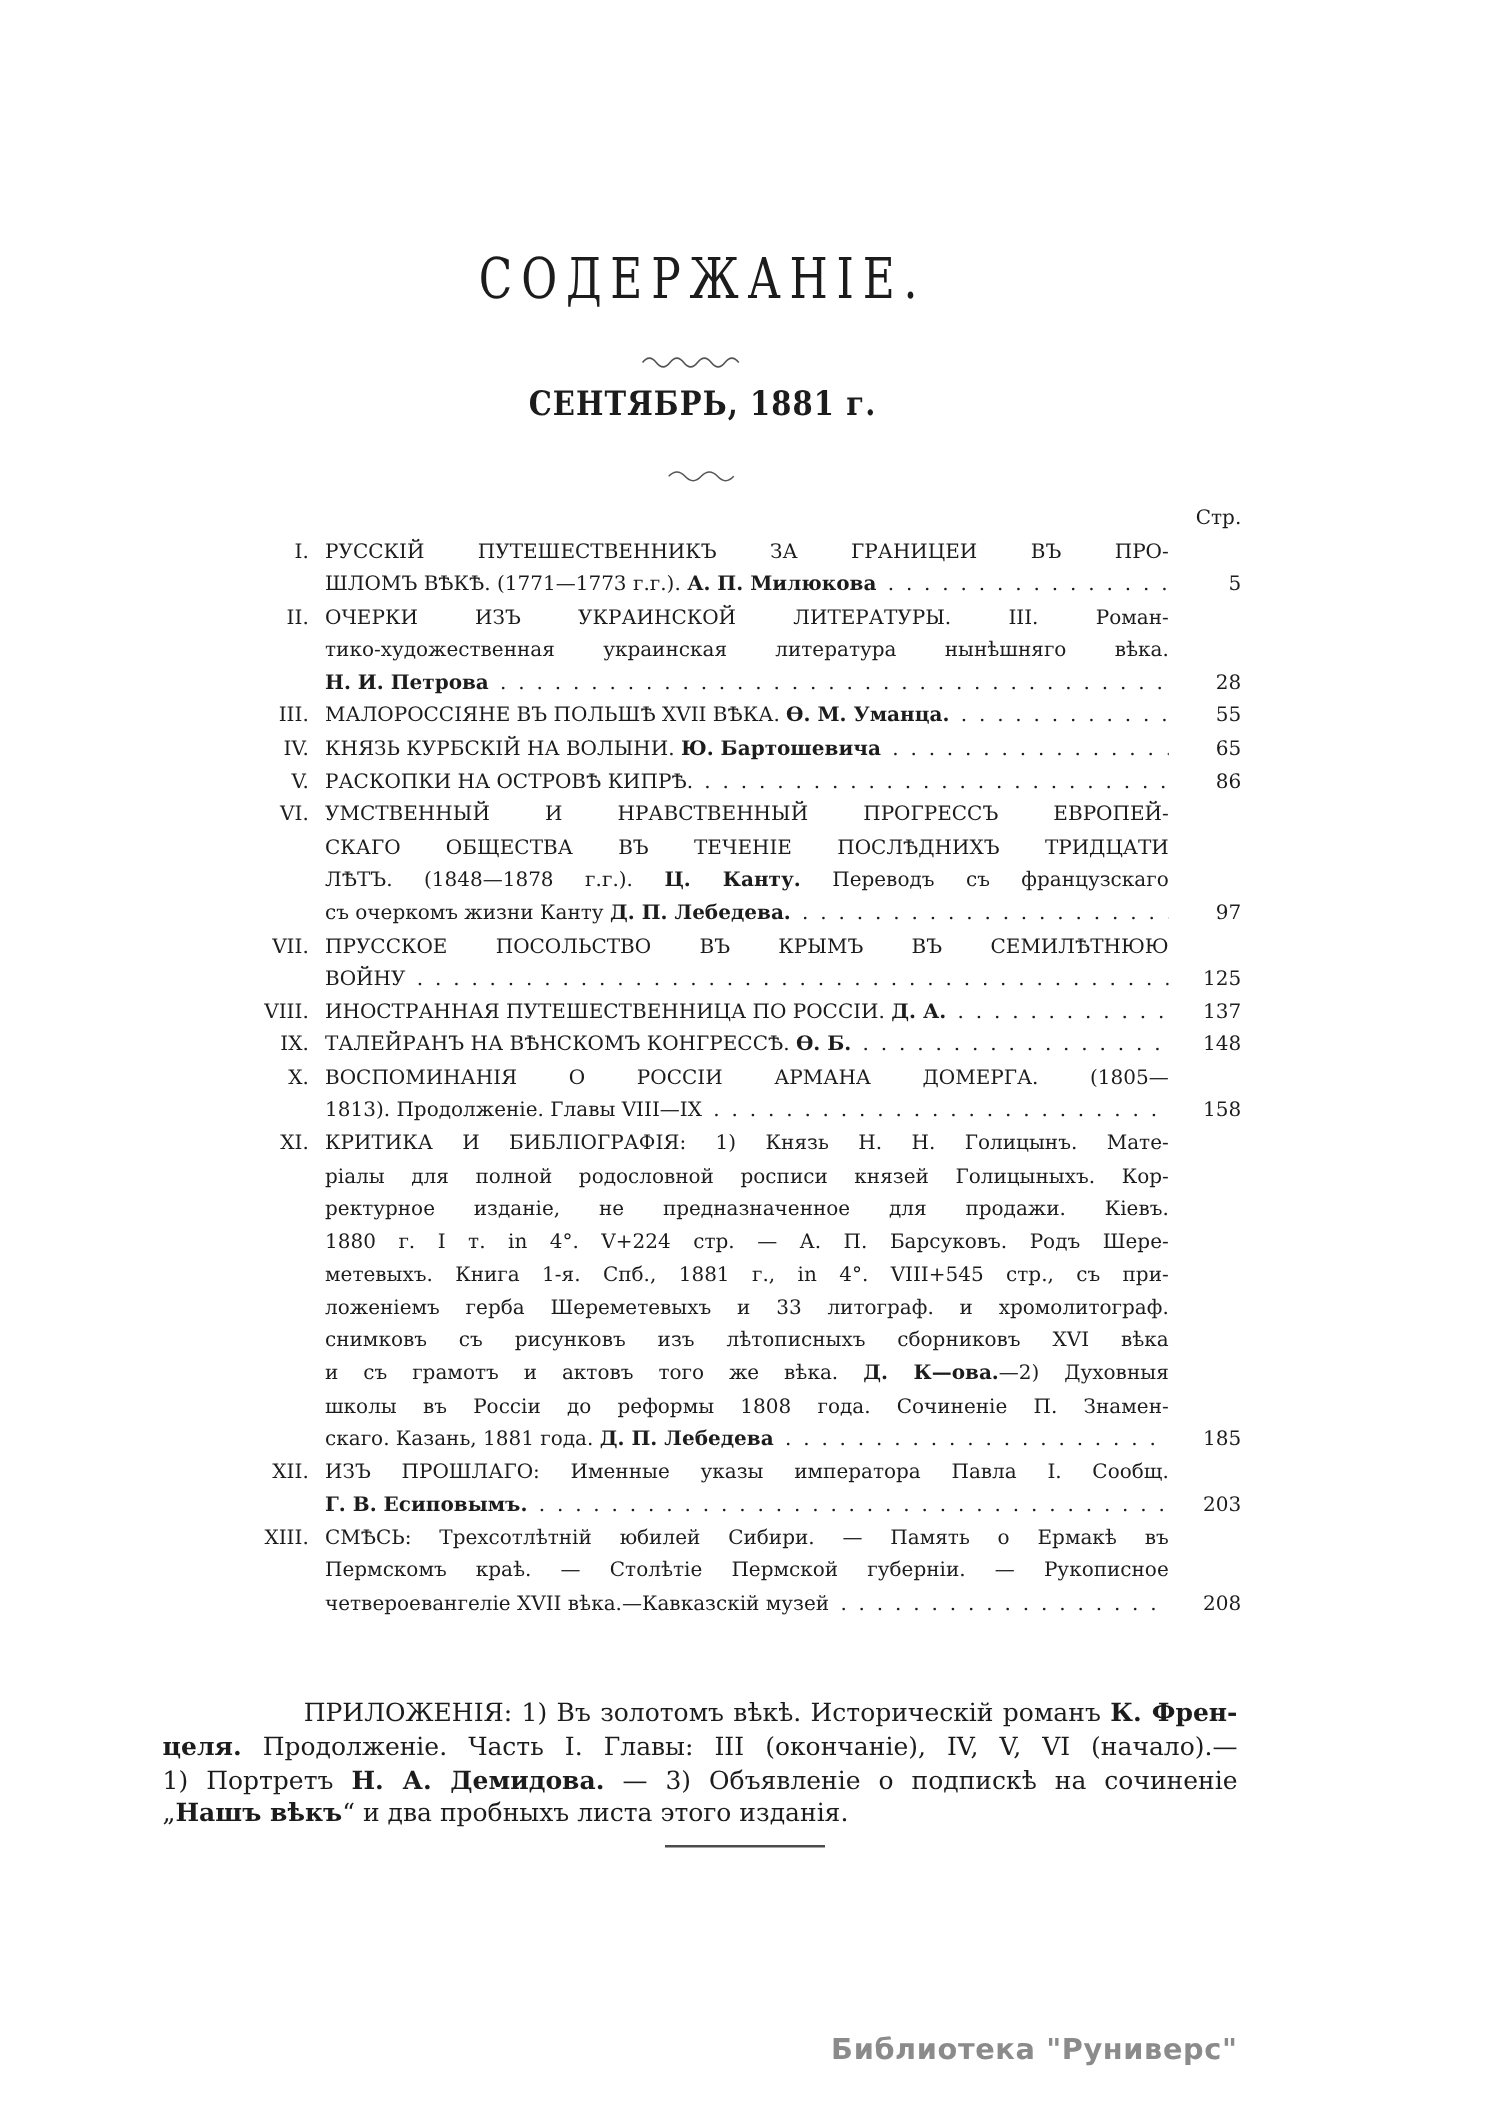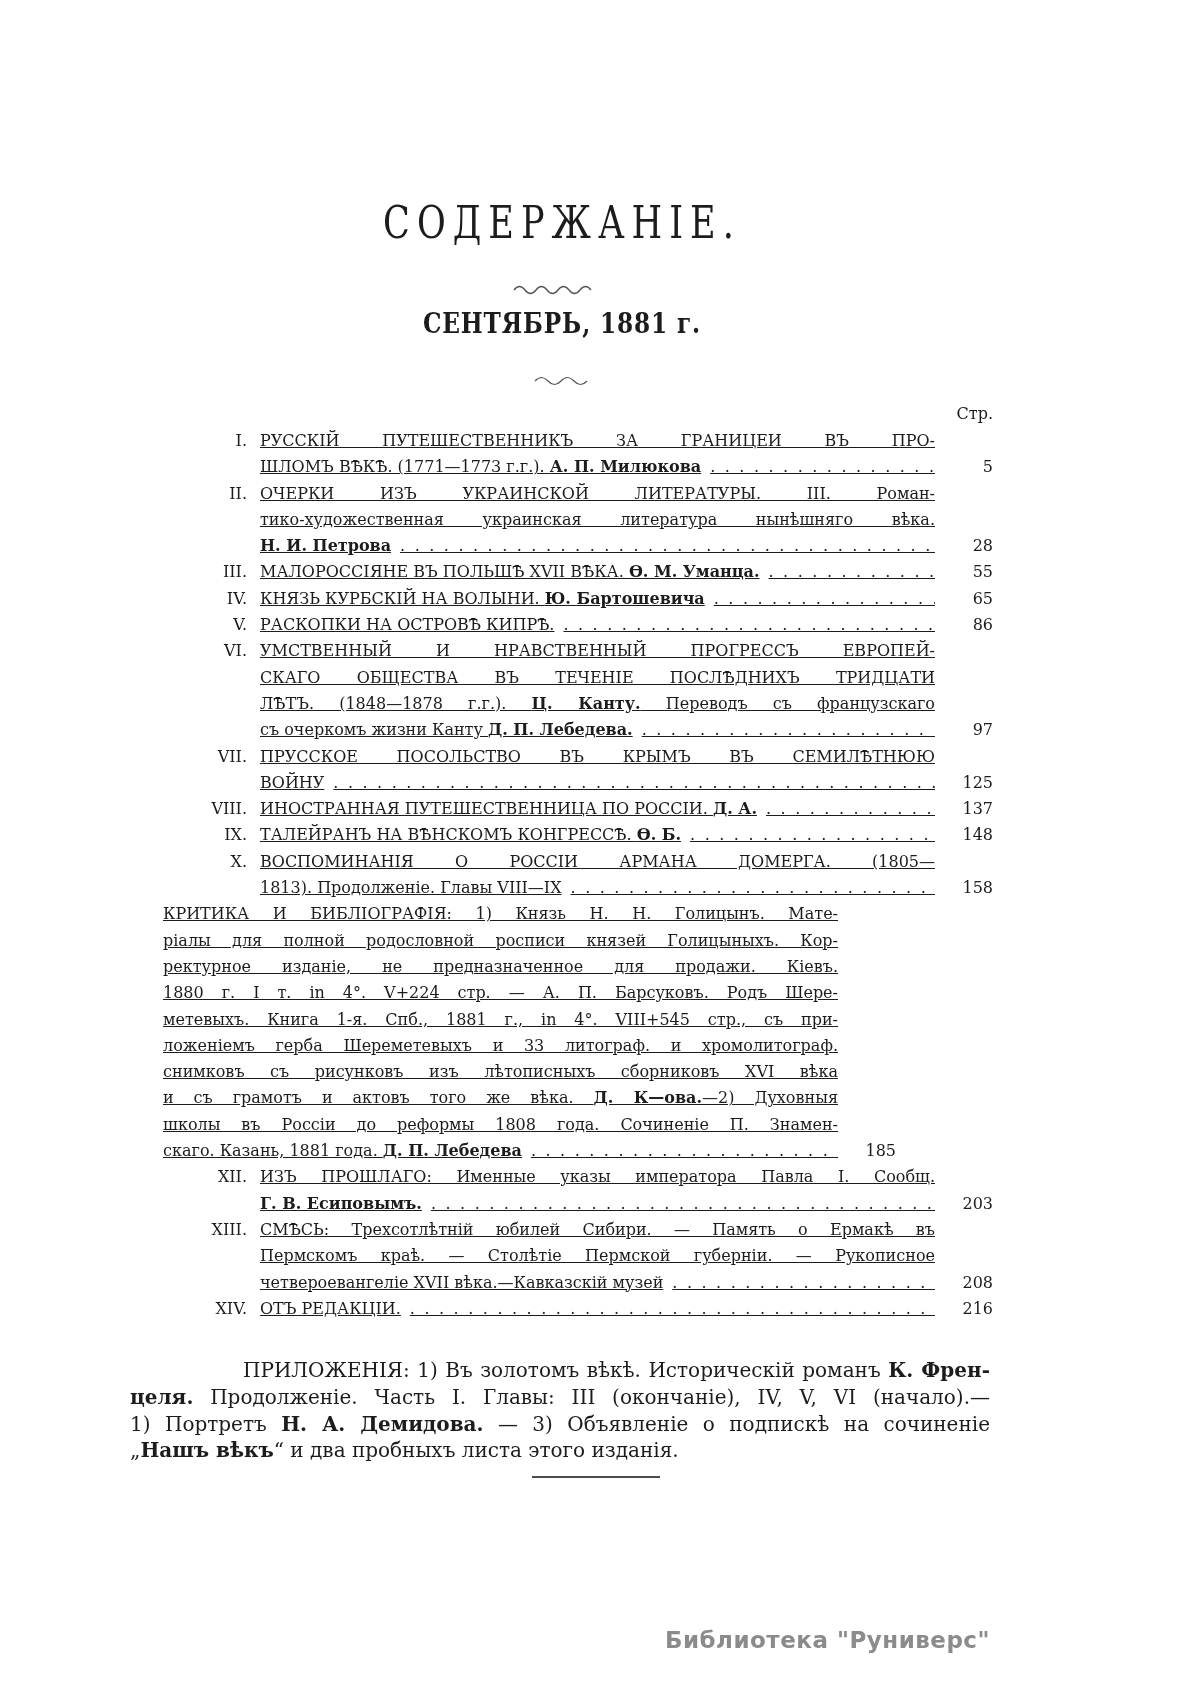--- a/index.html
+++ b/index.html
@@ -18,21 +18,21 @@
   .squig2{top:371px;left:533px;}
   .subtitle{
     position:absolute;top:308px;left:0;width:1124px;margin:0;
     text-align:center;font-size:27px;font-weight:bold;letter-spacing:1px;
     transform:scaleX(0.86);transform-origin:center center;white-space:nowrap;
   }
   .toc{position:absolute;top:402px;left:150px;width:843px;font-size:16px;line-height:26.3px;}
   .str-head{text-align:right;line-height:24px;margin-bottom:2px;}
   .row{display:flex;align-items:stretch;}
   .num{width:97px;flex:none;text-align:right;}
-  .content{width:675px;flex:none;margin-left:13px;text-decoration:underline;}
+  .content{width:675px;flex:none;margin-left:13px;}
   .pg{width:58px;flex:none;text-align:right;align-self:flex-end;}
   .ln{min-height:26.3px;}
   .ln.fill{text-align:justify;text-align-last:justify;text-justify:inter-word;}
   .ln.leader{display:flex;align-items:flex-start;}
   .ln.leader .txt{flex:none;white-space:pre;}
   .dots{flex:1 1 auto;overflow:hidden;white-space:nowrap;letter-spacing:9.5px;padding-left:9px;}
   .dots::before{content:"...........................................................";}
   .b{font-weight:bold;}
   .appendix{position:absolute;top:1318px;left:130px;width:860px;font-size:20px;line-height:26.8px;margin-top:39px;}
   .appendix .ln.indent{text-indent:113px;}
@@ -169,20 +169,21 @@
           <div class="content">
             <div class="ln fill"><span>ВОСПОМИНАНІЯ О РОССІИ АРМАНА ДОМЕРГА. (1805—</span></div>
             <div class="ln leader">
               <span class="txt"><span>1813). Продолженіе. Главы VIII—IX</span></span>
               <span class="dots"></span>
             </div>
           </div>
           <div class="pg">158</div>
         </div>
         <div class="row">
+          <div class="num">XI.</div>
           <div class="content">
             <div class="ln fill"><span>КРИТИКА И БИБЛІОГРАФІЯ: 1) Князь Н. Н. Голицынъ. Мате-</span></div>
             <div class="ln fill"><span>ріалы для полной родословной росписи князей Голицыныхъ. Кор-</span></div>
             <div class="ln fill"><span>ректурное изданіе, не предназначенное для продажи. Кіевъ.</span></div>
             <div class="ln fill"><span>1880 г. I т. in 4°. V+224 стр. — А. П. Барсуковъ. Родъ Шере-</span></div>
             <div class="ln fill"><span>метевыхъ. Книга 1-я. Спб., 1881 г., in 4°. VIII+545 стр., съ при-</span></div>
             <div class="ln fill"><span>ложеніемъ герба Шереметевыхъ и 33 литограф. и хромолитограф.</span></div>
             <div class="ln fill"><span>снимковъ съ рисунковъ изъ лѣтописныхъ сборниковъ XVI вѣка</span></div>
             <div class="ln fill"><span>и съ грамотъ и актовъ того же вѣка. </span><span class="b">Д. К—ова.</span><span>—2) Духовныя</span></div>
             <div class="ln fill"><span>школы въ Россіи до реформы 1808 года. Сочиненіе П. Знамен-</span></div>
@@ -209,30 +210,20 @@
           <div class="content">
             <div class="ln fill"><span>СМѢСЬ: Трехсотлѣтній юбилей Сибири. — Память о Ермакѣ въ</span></div>
             <div class="ln fill"><span>Пермскомъ краѣ. — Столѣтіе Пермской губерніи. — Рукописное</span></div>
             <div class="ln leader">
               <span class="txt"><span>четвероевангеліе XVII вѣка.—Кавказскій музей</span></span>
               <span class="dots"></span>
             </div>
           </div>
           <div class="pg">208</div>
         </div>
-        <div class="row">
-          <div class="num">XIV.</div>
-          <div class="content">
-            <div class="ln leader">
-              <span class="txt"><span>ОТЪ РЕДАКЦІИ.</span></span>
-              <span class="dots"></span>
-            </div>
-          </div>
-          <div class="pg">216</div>
-        </div>
       </div>
   </div>
 
   <div id="appendix" class="appendix">
       <div class="ln fill indent"><span>ПРИЛОЖЕНІЯ: 1) Въ золотомъ вѣкѣ. Историческій романъ </span><span class="b">К. Френ-</span></div>
       <div class="ln fill"><span class="b">целя.</span><span> Продолженіе. Часть I. Главы: III (окончаніе), IV, V, VI (начало).—</span></div>
       <div class="ln fill"><span>1) Портретъ </span><span class="b">Н. А. Демидова.</span><span> — 3) Объявленіе о подпискѣ на сочиненіе</span></div>
       <div class="ln"><span>„</span><span class="b">Нашъ вѣкъ</span><span>“ и два пробныхъ листа этого изданія.</span></div>
     </div>
 

